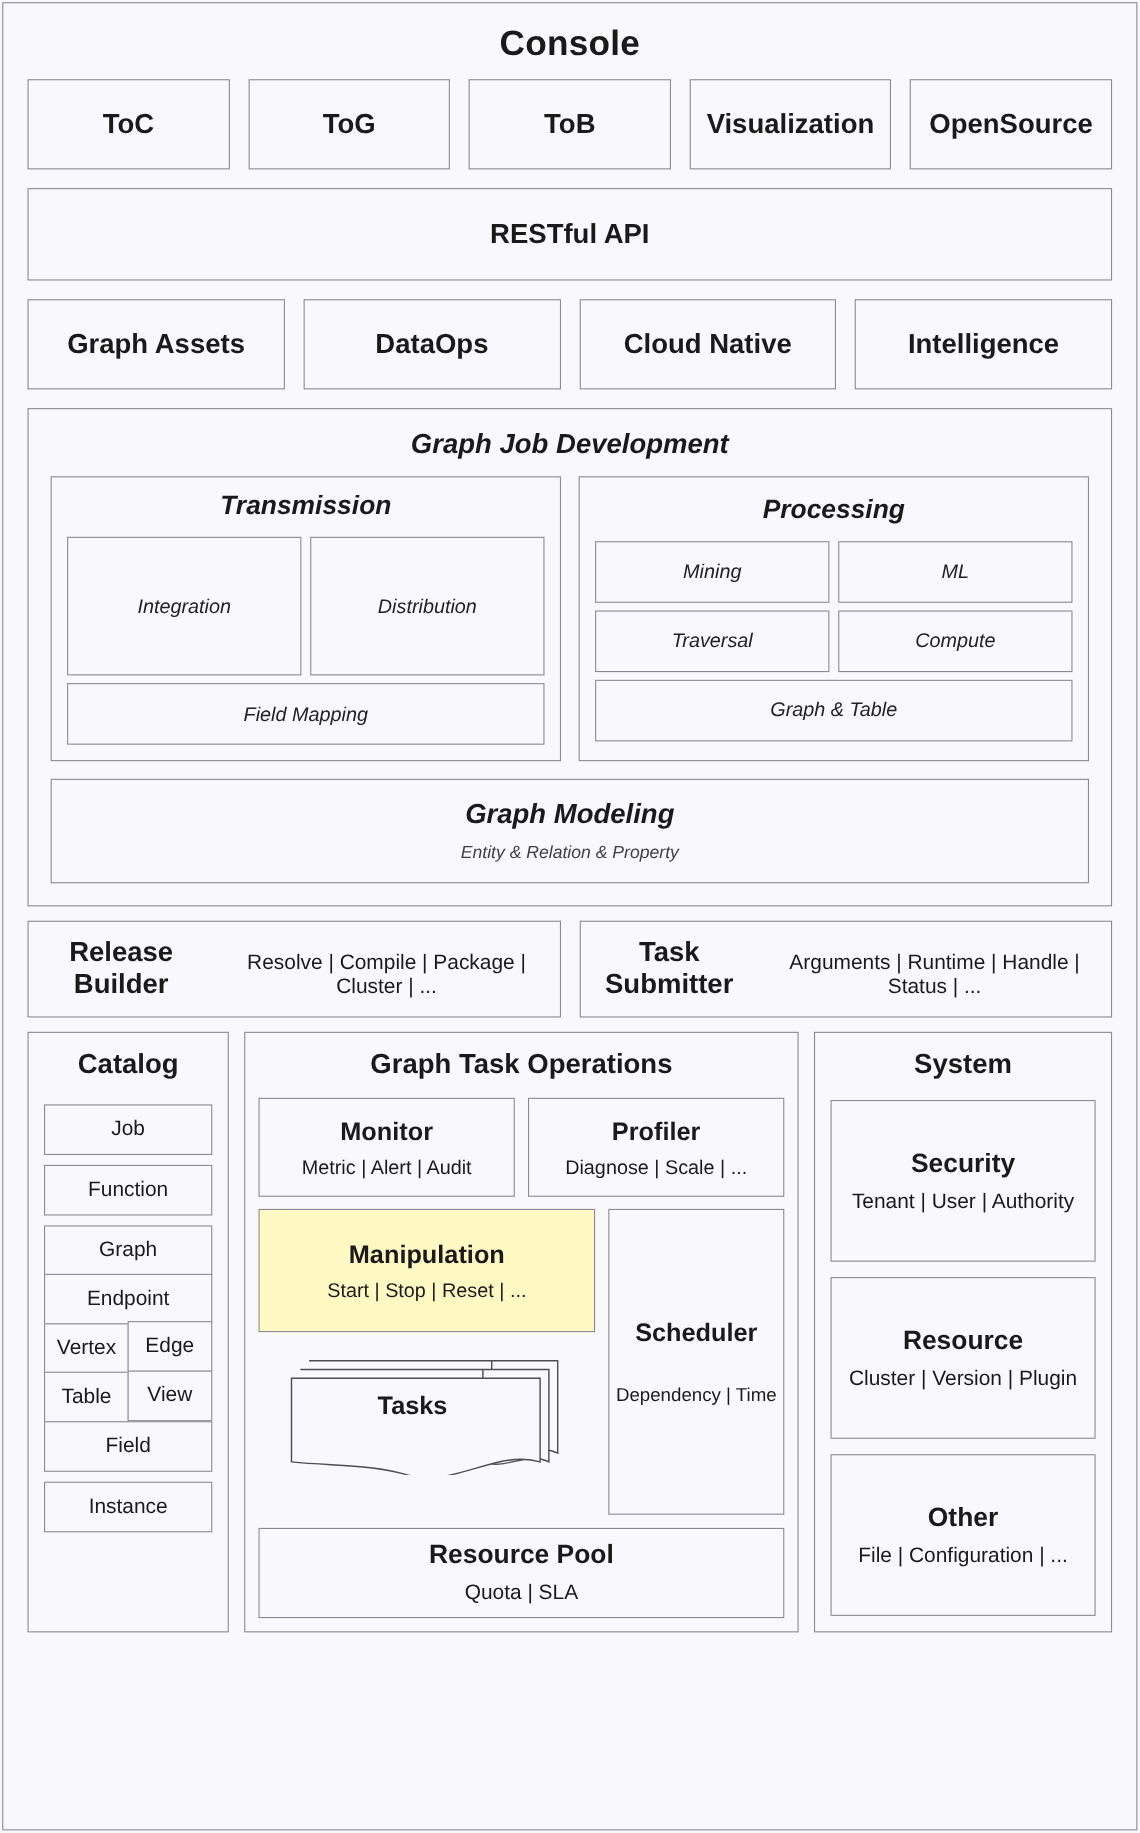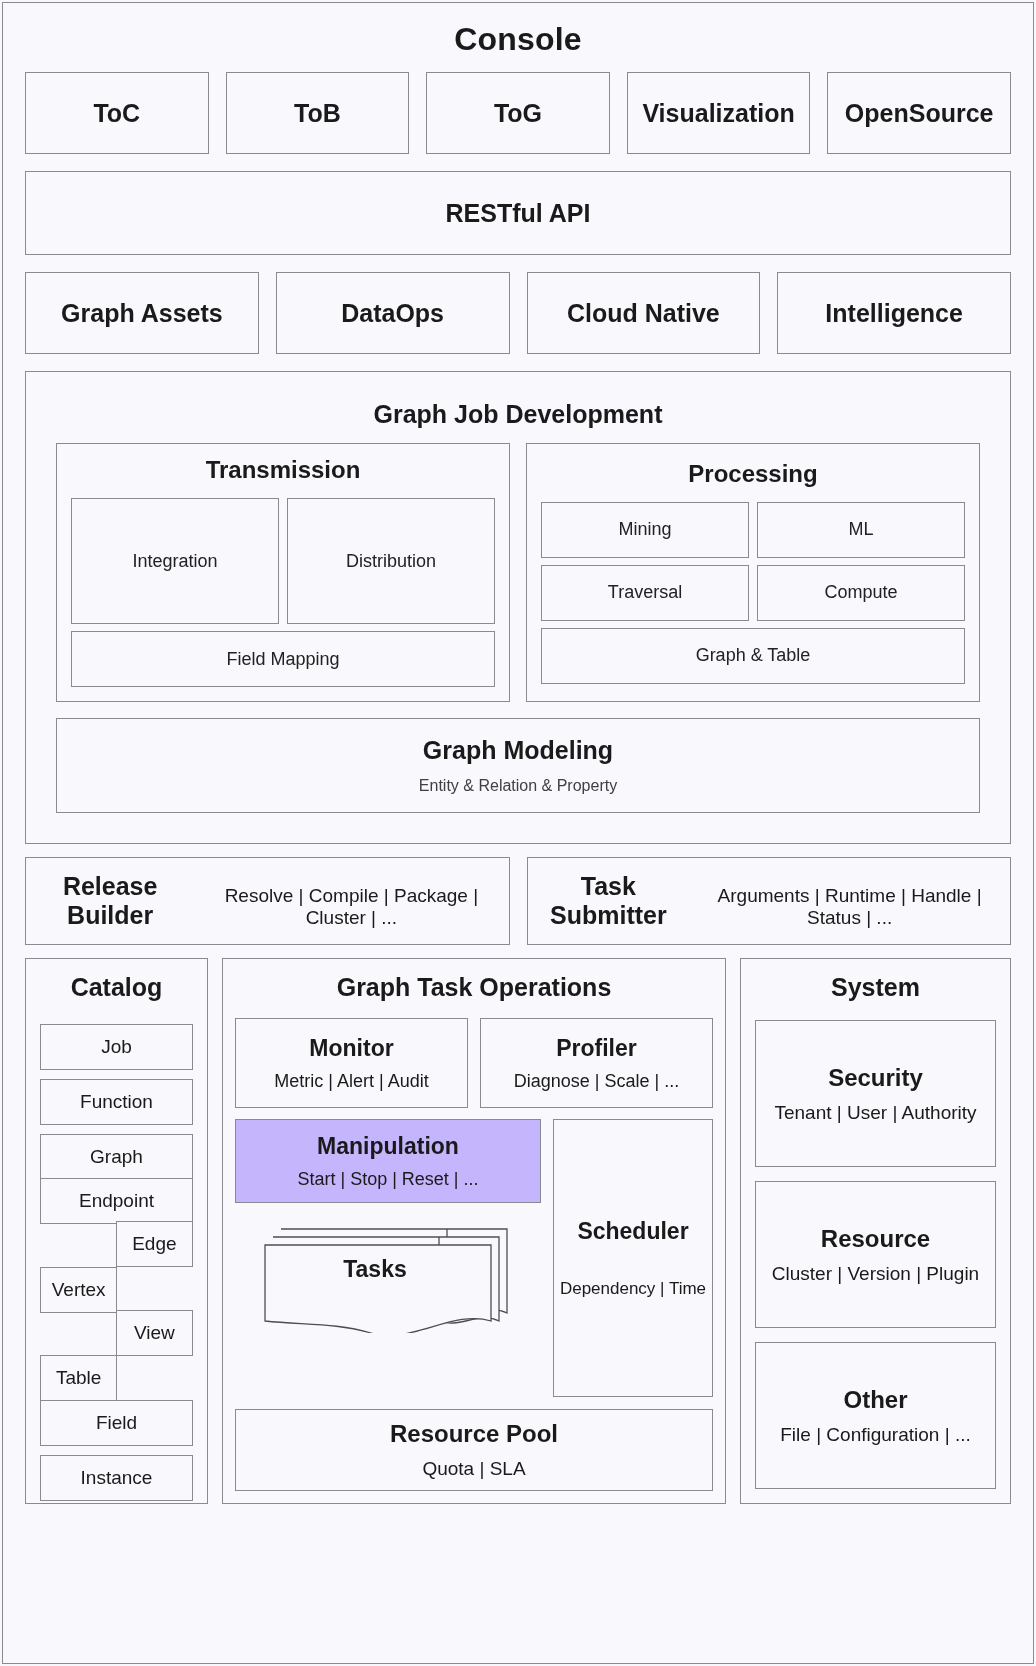--- a/index.html
+++ b/index.html
@@ -71,22 +71,23 @@
   }
   .capability-box {
     flex: 1 1 0;
     font-size: 25px;
     font-weight: bold;
   }
 
   
   .gjd {
     margin-top: 17px;
-    padding: 12px;
+    padding: 2px;
     display: block;
+    font-style: italic;
   }
   .gjd-title {
     text-align: center;
     font-size: 25px;
     font-weight: bold;
     padding: 16px 0 14px;
   }
   .gjd-cols {
     display: flex;
     gap: 16px;
@@ -189,41 +190,41 @@
     height: 46px;
     display: flex; align-items: center; justify-content: center;
     font-size: 19px;
   }
   .cat-gap { margin-bottom: 9px; }
   .cat-stack { display: flex; flex-direction: column; margin-bottom: 9px; }
   .cat-stack .cat-item { margin-top: -1.6px; }
   .cat-stack .cat-item:first-child { margin-top: 0; }
   .cat-split { display: flex; margin-top: -1.6px; }
   .cat-split .cat-item { flex: 1 1 0; margin-left: -1.6px; }
-  .cat-split .cat-item:first-child { margin-left: 0; margin-top: 44px; }
+  .cat-split .cat-item:first-child { margin-left: 0; }
 
   
   .ops-body { padding: 4px 12px 12px; display: flex; flex-direction: column; flex: 1 1 auto; }
   .ops-top { display: flex; gap: 12px; height: 90px; }
   .ops-cell {
     border: 1.6px solid #8a8a92;
     background: #f8f8fd;
     display: flex; flex-direction: column;
     align-items: center; justify-content: center;
     flex: 1 1 0;
   }
   .ops-cell .t { font-size: 23px; font-weight: bold; }
   .ops-cell .s { font-size: 18px; margin-top: 9px; }
 
   .ops-mid { display: flex; gap: 12px; margin-top: 11px; flex: 1 1 auto; }
   .ops-mid-left { flex: 1 1 auto; display: flex; flex-direction: column; }
   .manip {
     border: 1.6px solid #8a8a92;
-    background: #c4b5fd;
-    height: 84px;
+    background: #fef9c3;
+    height: 112px;
     display: flex; flex-direction: column;
     align-items: center; justify-content: center;
   }
   .manip .t { font-size: 23px; font-weight: bold; }
   .manip .s { font-size: 18px; margin-top: 9px; }
 
   .tasks-wrap { flex: 1 1 auto; position: relative; margin-top: 12px; }
   .tasks-svg { position: absolute; left: 26px; top: 6px; }
   .tasks-label {
     position: absolute;
@@ -273,24 +274,24 @@
 
   <div class="page-title">Console</div>
 
   <div class="pad">
 
     <div class="channel-row">
       <div class="box channel-box">
           <span>ToC</span>
         </div>
       <div class="box channel-box">
+          <span>ToG</span>
+        </div>
+      <div class="box channel-box">
           <span>ToB</span>
-        </div>
-      <div class="box channel-box">
-          <span>ToG</span>
         </div>
       <div class="box channel-box">
           <span>Visualization</span>
         </div>
       <div class="box channel-box">
           <span>OpenSource</span>
         </div>
     </div>
 
     <div class="box restful">

